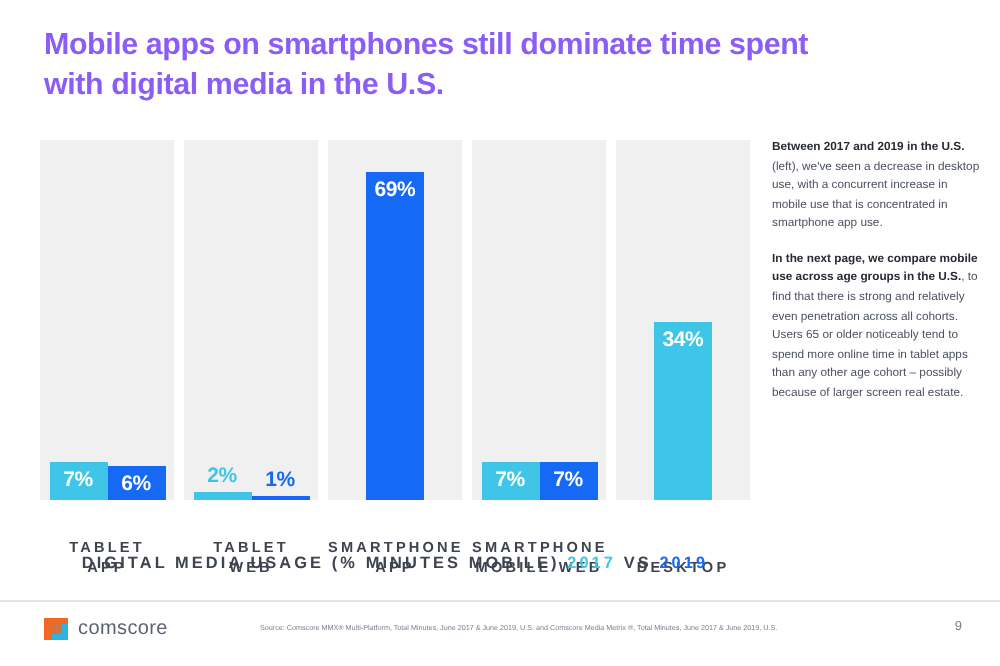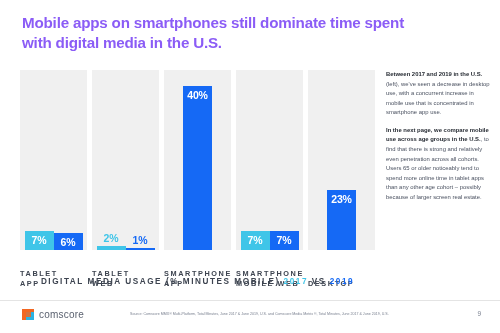--- a/index.html
+++ b/index.html
@@ -85,20 +85,21 @@
     color: inherit;
   }
   .bar-2017.thin .val { color: #3fc5e8; }
   .bar-2019.thin .val { color: #1569f5; }
 
   .panel-label {
     position: absolute;
     left: 0;
     right: 0;
     bottom: -40px;
+    text-align: center;
     font-size: 7.3px;
     font-weight: bold;
     letter-spacing: 1.6px;
     color: #3d4450;
     line-height: 1.45;
   }
 
   
   .caption {
     position: absolute;
@@ -213,21 +214,21 @@
     <div class="panel-label">
       <div>TABLET</div>
       <div>WEB</div>
     </div>
   </div>
 
   <div class="panel">
     <div class="bars">
       <div class="bar bar-2019">
         <div class="fill" style="height:164px"></div>
-        <div class="val">40%</div>
+        <div class="val">69%</div>
       </div>
     </div>
     <div class="panel-label">
       <div>SMARTPHONE</div>
       <div>APP</div>
     </div>
   </div>
 
   <div class="panel">
     <div class="bars">
@@ -241,23 +242,23 @@
       </div>
     </div>
     <div class="panel-label">
       <div>SMARTPHONE</div>
       <div>MOBILE WEB</div>
     </div>
   </div>
 
   <div class="panel">
     <div class="bars">
-      <div class="bar bar-2019">
-        <div class="fill" style="height:60px"></div>
-        <div class="val">23%</div>
+      <div class="bar bar-2017">
+        <div class="fill" style="height:89px"></div>
+        <div class="val">34%</div>
       </div>
     </div>
     <div class="panel-label">
       <div>DESKTOP</div>
       <div></div>
     </div>
   </div>
 
 </div>
 

